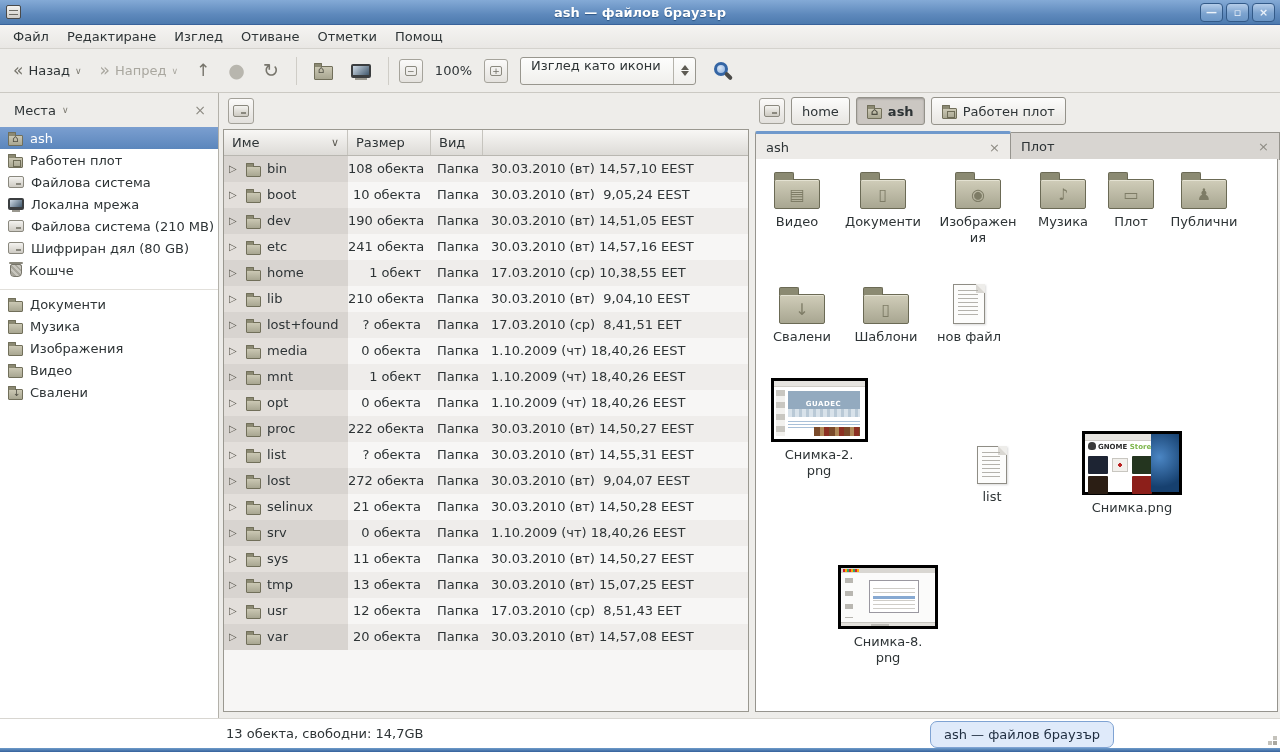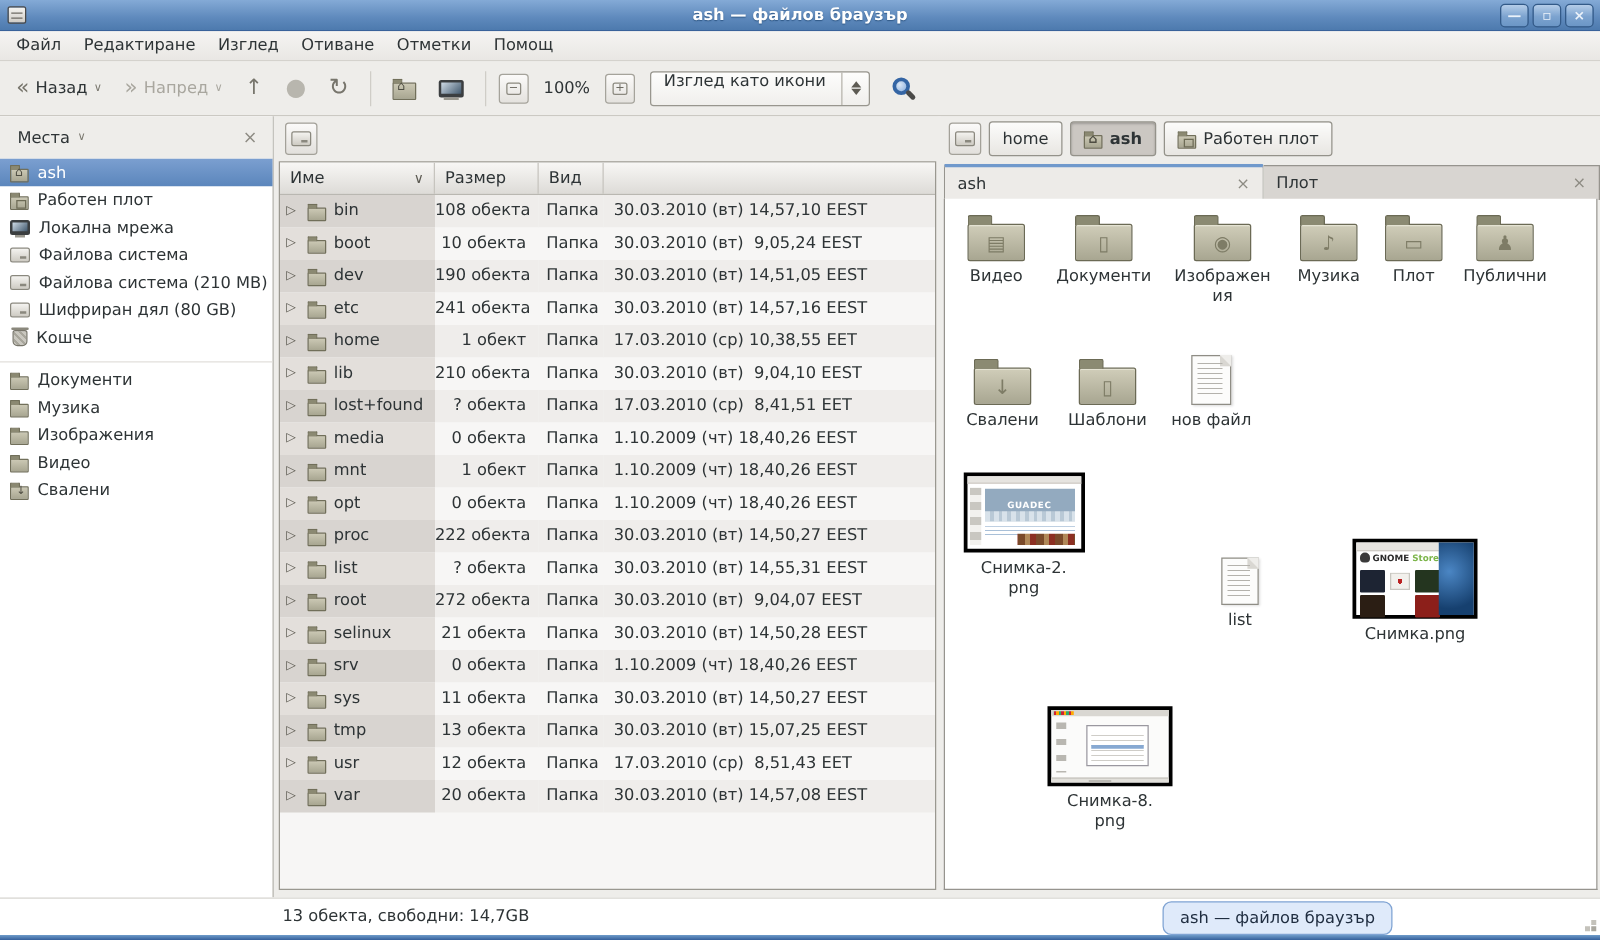--- a/index.html
+++ b/index.html
@@ -261,26 +261,26 @@
       <div id="sidebar-list">
           <div class="side-item sel">
             <span class="sfold home"></span>
             <span>ash</span>
           </div>
           <div class="side-item">
             <span class="sfold desk"></span>
             <span>Работен плот</span>
           </div>
           <div class="side-item">
+            <span class="drive-ic"></span>
+            <span>Файлова система</span>
+          </div>
+          <div class="side-item">
             <span class="net-ic"></span>
             <span>Локална мрежа</span>
-          </div>
-          <div class="side-item">
-            <span class="drive-ic"></span>
-            <span>Файлова система</span>
           </div>
           <div class="side-item">
             <span class="drive-ic"></span>
             <span>Файлова система (210 MB)</span>
           </div>
           <div class="side-item">
             <span class="drive-ic"></span>
             <span>Шифриран дял (80 GB)</span>
           </div>
           <div class="side-item">
@@ -393,21 +393,21 @@
               <div class="tcell c-type">Папка</div>
               <div class="tcell c-date">30.03.2010 (вт) 14,50,27 EEST</div>
             </div>
             <div class="trow even">
               <div class="tcell c-name"><span class="expander">▷</span><span class="sfold"></span><span>list</span></div>
               <div class="tcell c-size">? обекта</div>
               <div class="tcell c-type">Папка</div>
               <div class="tcell c-date">30.03.2010 (вт) 14,55,31 EEST</div>
             </div>
             <div class="trow odd">
-              <div class="tcell c-name"><span class="expander">▷</span><span class="sfold"></span><span>root</span></div>
+              <div class="tcell c-name"><span class="expander">▷</span><span class="sfold"></span><span>lost</span></div>
               <div class="tcell c-size">272 обекта</div>
               <div class="tcell c-type">Папка</div>
               <div class="tcell c-date">30.03.2010 (вт)  9,04,07 EEST</div>
             </div>
             <div class="trow even">
               <div class="tcell c-name"><span class="expander">▷</span><span class="sfold"></span><span>selinux</span></div>
               <div class="tcell c-size">21 обекта</div>
               <div class="tcell c-type">Папка</div>
               <div class="tcell c-date">30.03.2010 (вт) 14,50,28 EEST</div>
             </div>

